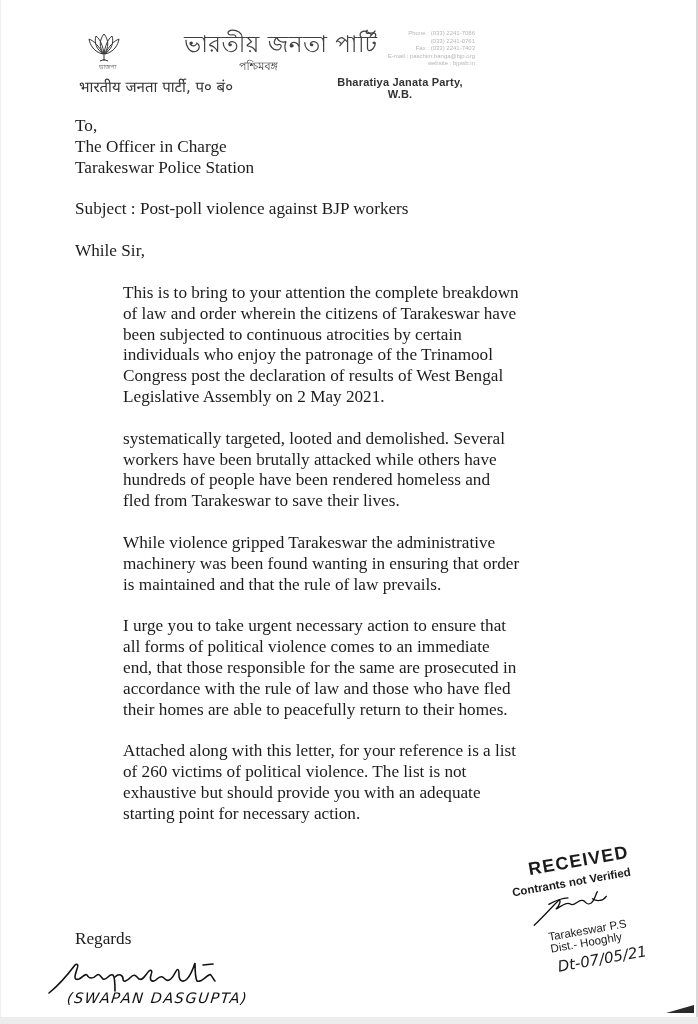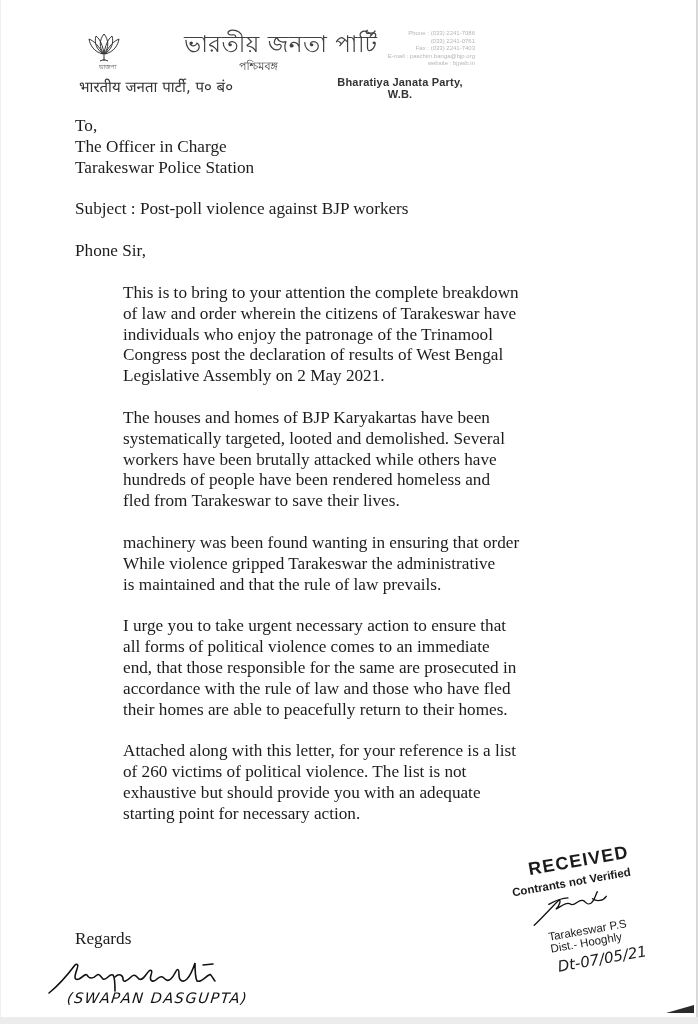--- a/index.html
+++ b/index.html
@@ -78,39 +78,39 @@
     <div>website : bjpwb.in</div>
   </div>
 
   <div class="letter">
     <div class="addr">
       <p>To,</p>
       <p>The Officer in Charge</p>
       <p>Tarakeswar Police Station</p>
     </div>
     <p class="subject">Subject : Post-poll violence against BJP workers</p>
-    <p class="salutation">Phone Sir,</p>
+    <p class="salutation">While Sir,</p>
 
     <div class="para">
       <p>This is to bring to your attention the complete breakdown</p>
       <p>of law and order wherein the citizens of Tarakeswar have</p>
+      <p>been subjected to continuous atrocities by certain</p>
       <p>individuals who enjoy the patronage of the Trinamool</p>
       <p>Congress post the declaration of results of West Bengal</p>
       <p>Legislative Assembly on 2 May 2021.</p>
     </div>
     <div class="para">
-      <p>The houses and homes of BJP Karyakartas have been</p>
       <p>systematically targeted, looted and demolished. Several</p>
       <p>workers have been brutally attacked while others have</p>
       <p>hundreds of people have been rendered homeless and</p>
       <p>fled from Tarakeswar to save their lives.</p>
     </div>
     <div class="para">
+      <p>While violence gripped Tarakeswar the administrative</p>
       <p>machinery was been found wanting in ensuring that order</p>
-      <p>While violence gripped Tarakeswar the administrative</p>
       <p>is maintained and that the rule of law prevails.</p>
     </div>
     <div class="para">
       <p>I urge you to take urgent necessary action to ensure that</p>
       <p>all forms of political violence comes to an immediate</p>
       <p>end, that those responsible for the same are prosecuted in</p>
       <p>accordance with the rule of law and those who have fled</p>
       <p>their homes are able to peacefully return to their homes.</p>
     </div>
     <div class="para">

